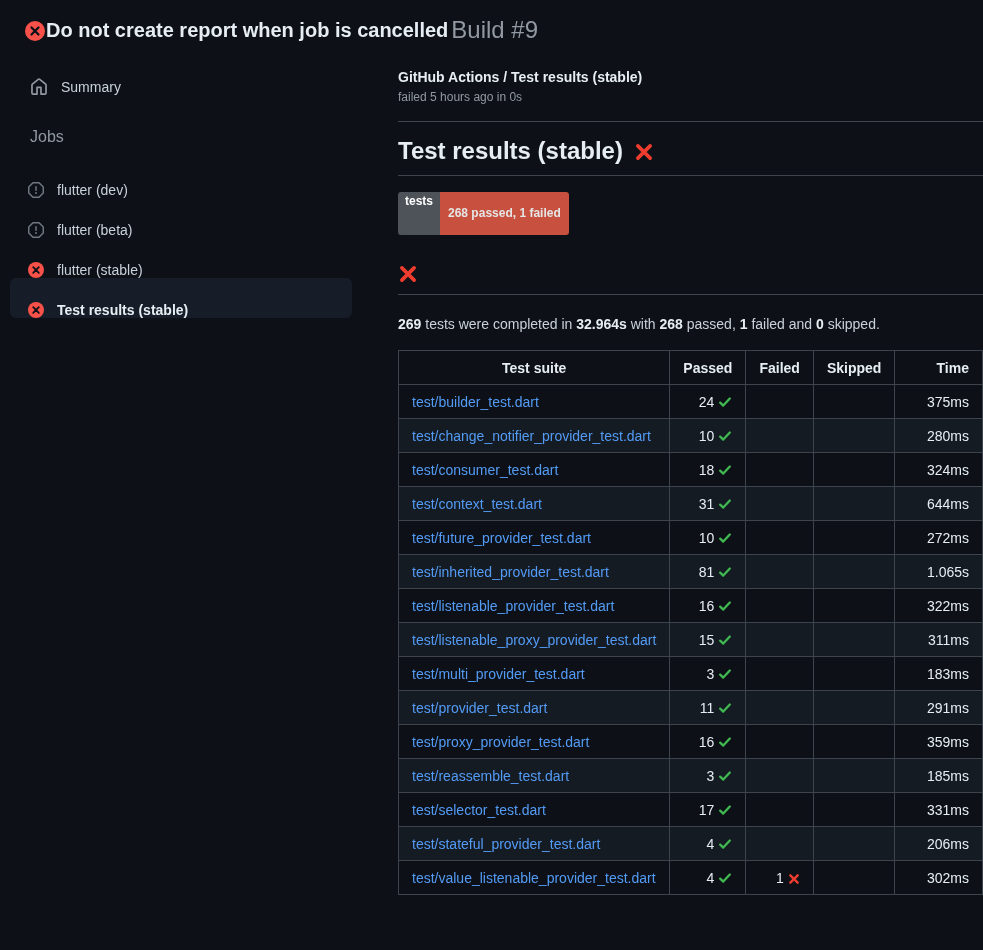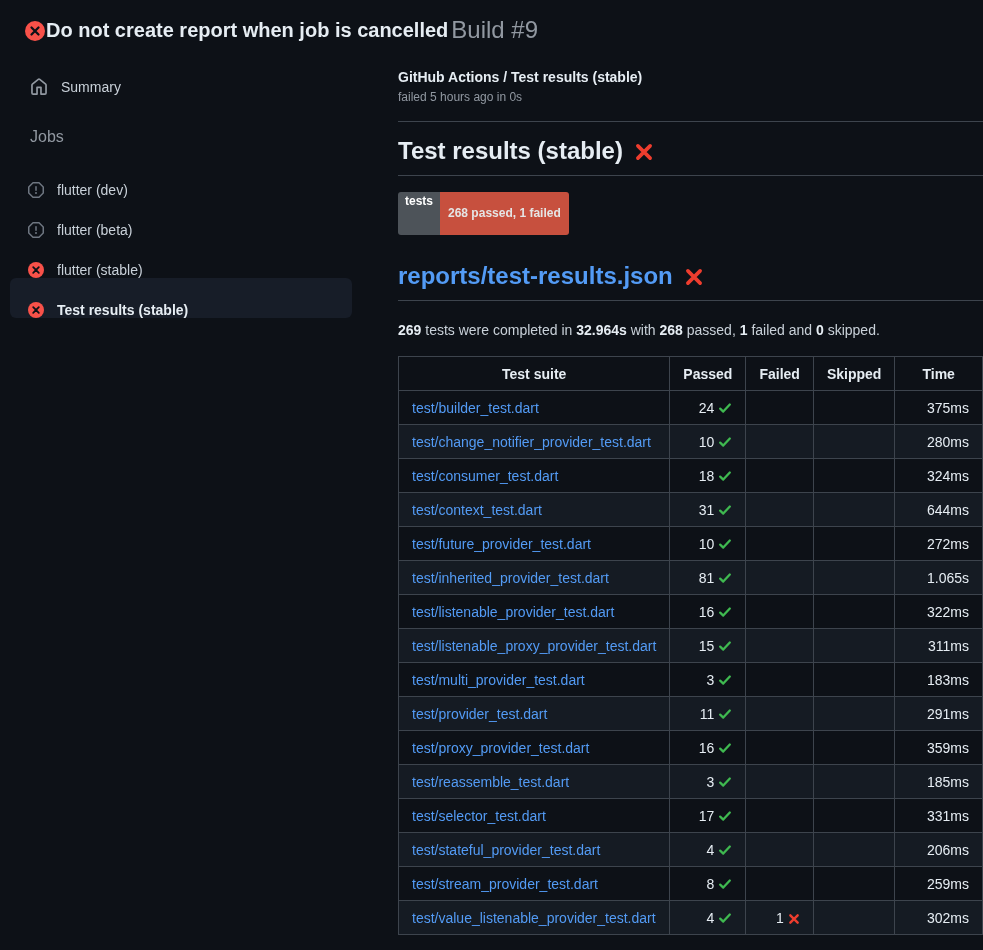--- a/index.html
+++ b/index.html
@@ -43,21 +43,21 @@
   .section-heading .cross{width:20px;height:20px;margin-top:2px}
   .report-heading{margin-top:27px;color:var(--link);cursor:pointer}
   .badge{display:inline-flex;margin-top:16px;font-size:12px;font-weight:600;line-height:15px;cursor:default}
   .badge-label{background:var(--badge-gray);color:#ffffff;padding:2px 7px;border-radius:3px 0 0 3px}
   .badge-value{background:var(--badge-red);color:#e5e5e5;padding:14px 8px;border-radius:0 3px 3px 0}
   .summary-line{margin-top:21px;font-size:14px;color:var(--fg)}
   .summary-line b{color:var(--fg-bright);font-weight:700}
   
   table.results{border-collapse:collapse;table-layout:fixed;margin-top:18px;font-size:14px}
   .results th,.results td{border:1px solid var(--border);padding:6px 13px;height:34px;overflow:hidden;white-space:nowrap}
-  .results th{font-weight:700;color:var(--fg-bright);text-align:center}
+  .results th{font-weight:700;color:var(--fg-bright);text-align:right}
   .results th:first-child{text-align:center}
   .results td{color:var(--fg-bright)}
   .results td.num{text-align:right}
   .results tbody tr:nth-child(even){background:var(--bg-subtle)}
   .results a{color:var(--link);text-decoration:none;cursor:pointer}
   .cell-mark{display:inline-block;vertical-align:-2px;margin-left:4px}
 </style>
 </head>
 <body>
 
@@ -135,21 +135,20 @@
         </svg>
       </span>
     </h1>
 
     <div class="badge">
       <span class="badge-label">tests</span>
       <span class="badge-value">268 passed, 1 failed</span>
     </div>
 
     <h1 class="section-heading report-heading">
-      <span>reports/test-results.json</span>
       <span class="cross">
         <svg width="20" height="20" viewBox="0 0 16 16">
           <path d="M3.1 3.1 L12.9 12.9 M12.9 3.1 L3.1 12.9" stroke="#ee3d2e" stroke-width="2.9" stroke-linecap="round"></path>
         </svg>
       </span>
     </h1>
 
     <p class="summary-line"><b>269</b><span> tests were completed in </span><b>32.964s</b><span> with </span><b>268</b><span> passed, </span><b>1</b><span> failed and </span><b>0</b><span> skipped.</span></p>
 
     <table class="results">
@@ -290,29 +289,20 @@
           <tr>
             <td><a href="#">test/stateful_provider_test.dart</a></td>
             <td class="num"><span>4</span><span class="cell-mark"><svg width="14" height="14" viewBox="0 0 16 16">
                   <path d="M2.5 8.7 L6 12.1 L13.5 4" stroke="#3fb950" stroke-width="2.6" fill="none" stroke-linecap="round" stroke-linejoin="round"></path>
                 </svg></span></td>
             <td class="num"></td>
             <td class="num"></td>
             <td class="num">206ms</td>
           </tr>
           <tr>
-            <td><a href="#">test/stream_provider_test.dart</a></td>
-            <td class="num"><span>8</span><span class="cell-mark"><svg width="14" height="14" viewBox="0 0 16 16">
-                  <path d="M2.5 8.7 L6 12.1 L13.5 4" stroke="#3fb950" stroke-width="2.6" fill="none" stroke-linecap="round" stroke-linejoin="round"></path>
-                </svg></span></td>
-            <td class="num"></td>
-            <td class="num"></td>
-            <td class="num">259ms</td>
-          </tr>
-          <tr>
             <td><a href="#">test/value_listenable_provider_test.dart</a></td>
             <td class="num"><span>4</span><span class="cell-mark"><svg width="14" height="14" viewBox="0 0 16 16">
                   <path d="M2.5 8.7 L6 12.1 L13.5 4" stroke="#3fb950" stroke-width="2.6" fill="none" stroke-linecap="round" stroke-linejoin="round"></path>
                 </svg></span></td>
             <td class="num"><span>1</span><span class="cell-mark"><svg width="12" height="12" viewBox="0 0 16 16">
                   <path d="M3.1 3.1 L12.9 12.9 M12.9 3.1 L3.1 12.9" stroke="#ee3d2e" stroke-width="3.2" stroke-linecap="round"></path>
                 </svg></span></td>
             <td class="num"></td>
             <td class="num">302ms</td>
           </tr>

